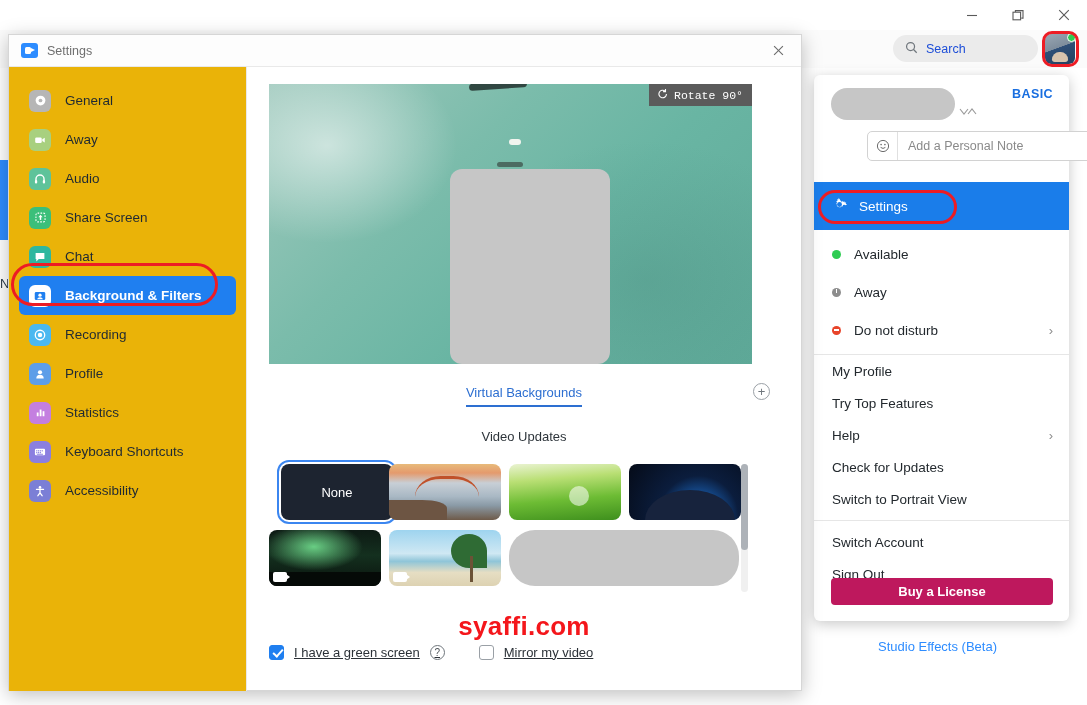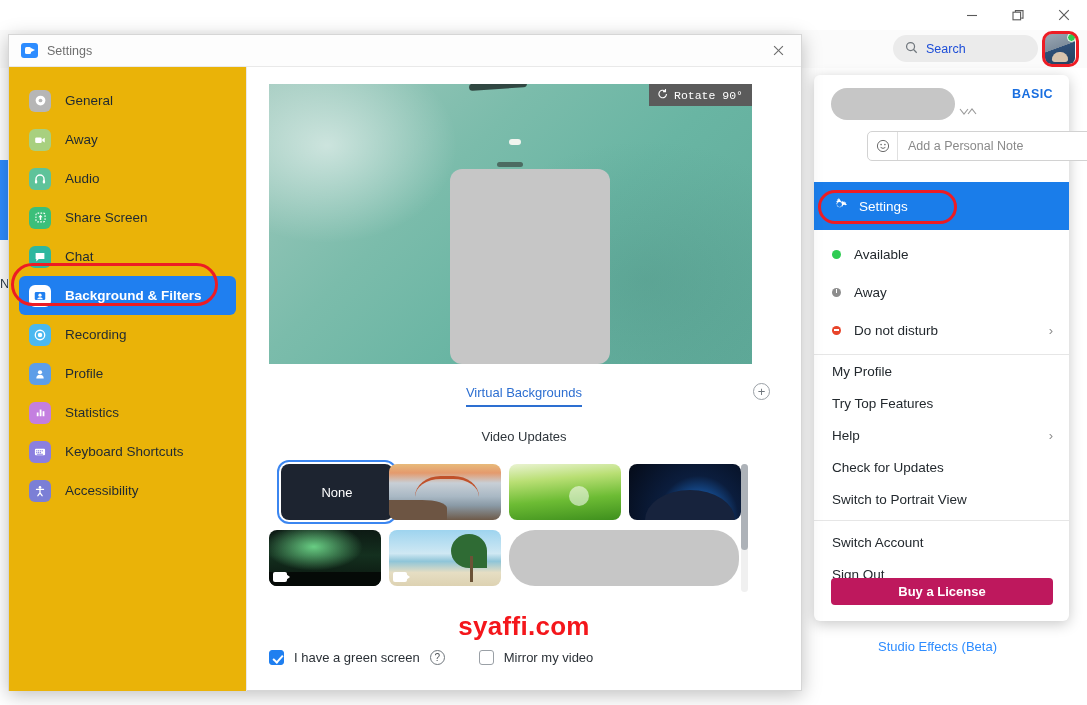--- a/index.html
+++ b/index.html
@@ -303,21 +303,21 @@
   }
 
   .watermark {
     position:absolute; left:0; right:0; top:544px; text-align:center;
     font-size:26px; font-weight:700; color:#f4161b; letter-spacing:.3px;
     font-family:"Liberation Sans", sans-serif;
   }
 
   .bottom-row {
     position:absolute; left:22px; top:572px; width:500px; height:26px;
-    display:flex; align-items:flex-end; gap:10px; font-size:13px; color:#2b3137;
+    display:flex; align-items:center; gap:10px; font-size:13px; color:#2b3137;text-decoration:underline;
   }
   .cbx { width:15px; height:15px; border-radius:3px; border:1.4px solid #9aa0a6; background:#fff; flex:0 0 auto; }
   .cbx.on { background:#1f7ff0; border-color:#1f7ff0; position:relative; }
   .cbx.on:after {
     content:""; position:absolute; left:4.6px; top:1.5px; width:4px; height:8px;
     border:solid #fff; border-width:0 2px 2px 0; transform:rotate(42deg);
   }
   .qmark {
     width:15px; height:15px; border-radius:50%; border:1.2px solid #6f767c;
     font-size:10px; color:#4c5257; display:flex; align-items:center; justify-content:center;

